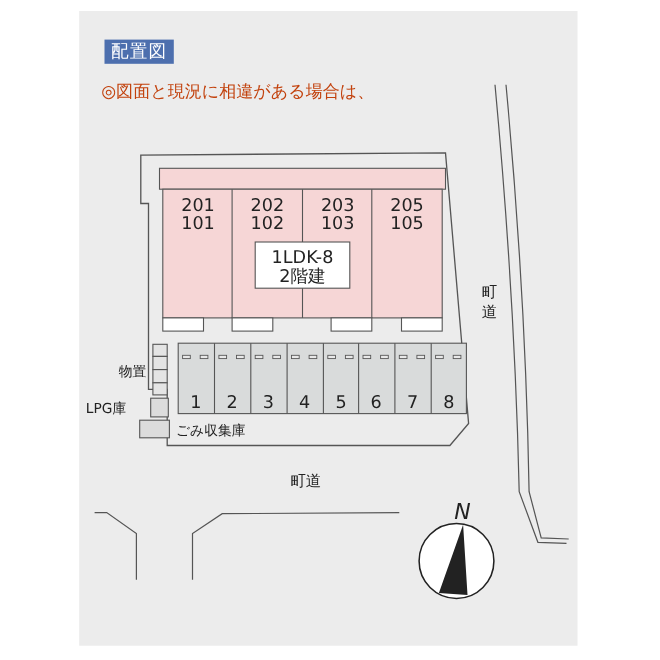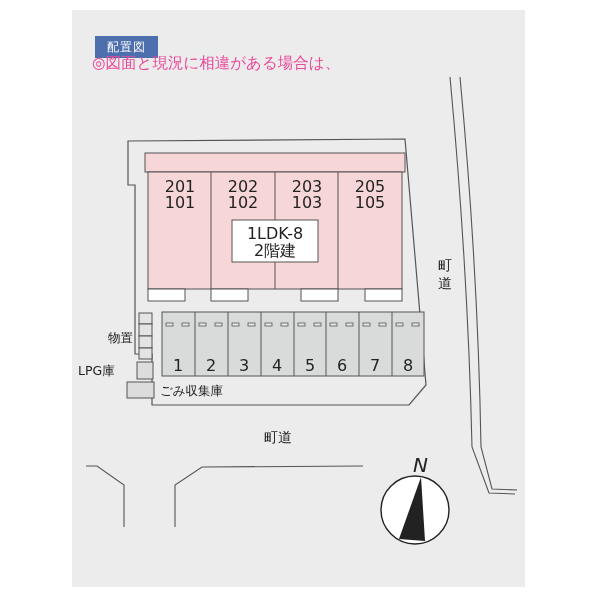--- a/index.html
+++ b/index.html
@@ -1,24 +1,24 @@
 <!DOCTYPE html>
 <html><head>
   <meta charset="utf-8">
   <style>
     html, body { margin: 0; padding: 0; background: #ffffff; }
     body { width: 600px; height: 600px; position: relative; overflow: hidden;
            font-family: "DejaVu Sans", "Liberation Sans", sans-serif; }
     .panel { position: absolute; left: 72px; top: 10px; width: 453px; height: 577px;
              background: #ececec; }
     .title-badge { position: absolute; left: 95px; top: 36px; width: 63px; height: 22px;
-                   background: #4d6fae; color: #ffffff; font-size: 12px; line-height: 22px;
+                   background: #4d6fae; color: #ffffff; font-size: 16px; line-height: 22px;
                    text-align: center; letter-spacing: 1px; }
-    .notice { position: absolute; left: 92px; top: 52px; font-size: 15.5px; line-height: 22px;
-              color: #ec4899; text-align: center; }
+    .notice { position: absolute; left: 92px; top: 72px; font-size: 15.5px; line-height: 22px;
+              color: #c2410c; text-align: center; }
     .notice .line2 { padding-left: 16px; }
     svg.map { position: absolute; left: 0; top: 0; }
     .unit-label { font-size: 16px; fill: #222; text-anchor: middle; }
     .small-label { font-size: 12.5px; fill: #222; }
     .road-label { font-size: 14px; fill: #222; }
   </style>
 </head>
 <body>
 
 <div class="panel"></div>

